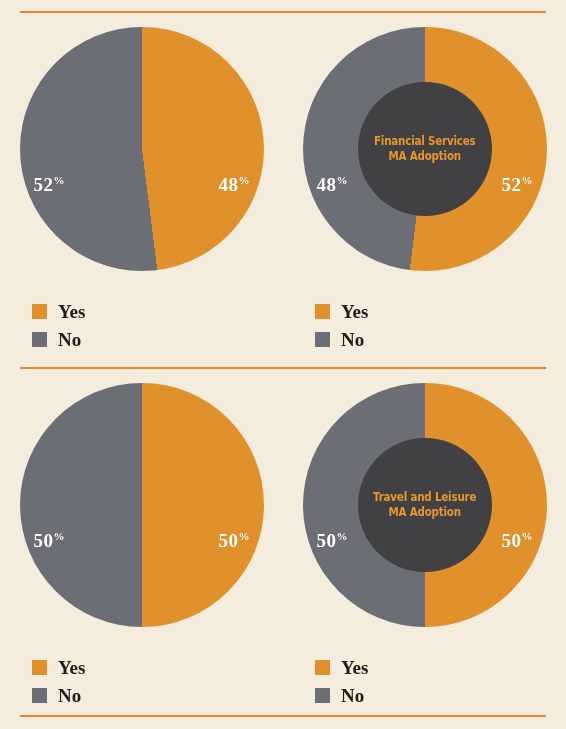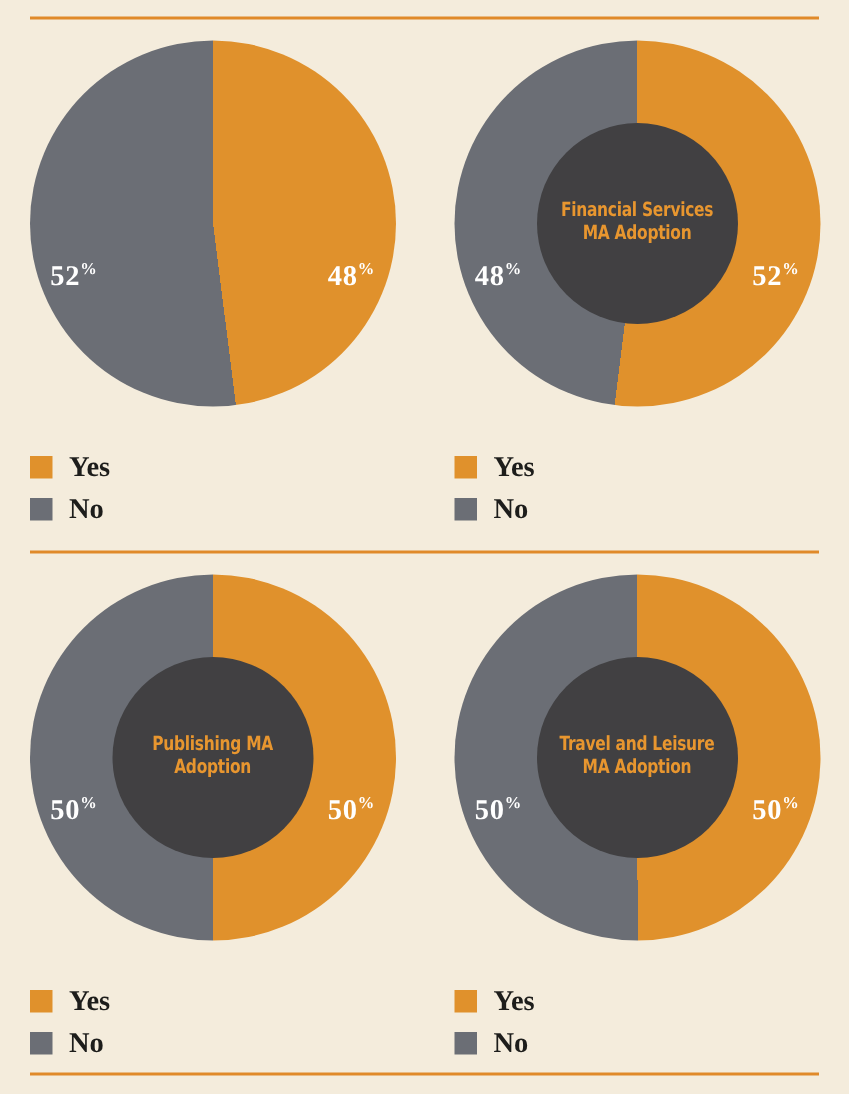--- a/index.html
+++ b/index.html
@@ -107,21 +107,21 @@
   .pct .sym {
     font-size: 11px;
     vertical-align: super;
     letter-spacing: 0;
   }
   .pct-left  { left: 14px; }
   .pct-right { right: 14px; }
 
   .legend {
     position: absolute;
-    left: 20px;
+    left: 32px;
     top: 286px;
   }
   .legend-row {
     display: flex;
     align-items: center;
     height: 28px;
   }
   .swatch {
     width: 15px;
     height: 15px;
@@ -193,26 +193,20 @@
         <div class="legend-row">
           <span class="swatch" style="background: rgb(107, 110, 117);"></span>
           <span class="legend-text">No</span>
         </div>
       </div>
     </div>
 
     <div class="cell cell-2">
       <div class="donut-wrap">
         <div class="donut" style="background: conic-gradient(rgb(224, 145, 44) 0deg, rgb(224, 145, 44) 180deg, rgb(107, 110, 117) 180deg, rgb(107, 110, 117) 360deg);"></div>
-        <div class="hub">
-          <div class="hub-label">
-              <div>Publishing MA</div>
-              <div>Adoption</div>
-            </div>
-        </div>
         <div class="pct pct-left">
           <span>50</span><span class="sym">%</span>
         </div>
         <div class="pct pct-right">
           <span>50</span><span class="sym">%</span>
         </div>
       </div>
       <div class="legend">
         <div class="legend-row">
           <span class="swatch" style="background: rgb(224, 145, 44);"></span>

